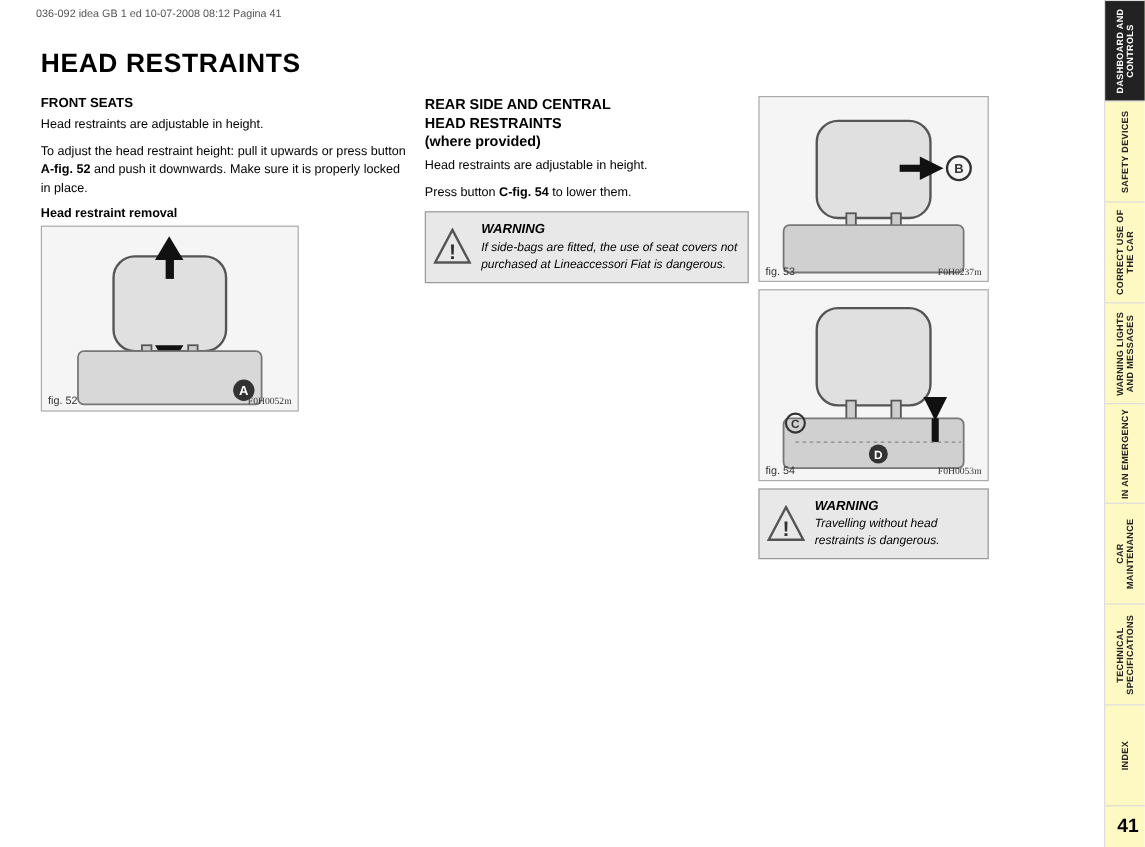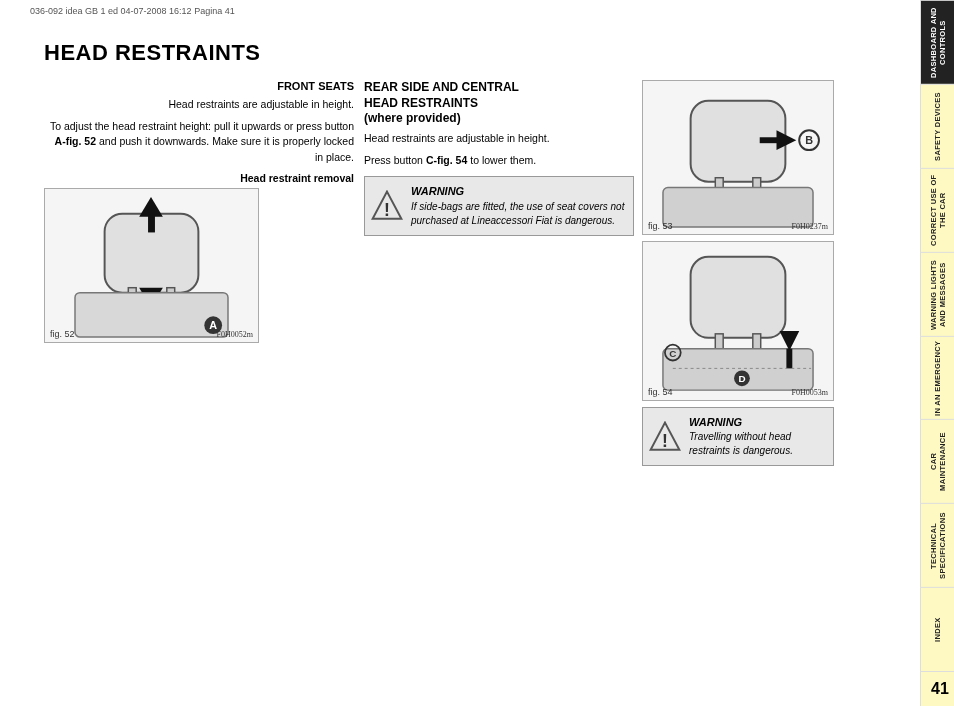--- a/index.html
+++ b/index.html
@@ -26,30 +26,29 @@
       position: absolute;
       top: 6px;
       left: 30px;
       font-size: 9px;
       color: #555;
     }
 
     
     .main-content {
       flex: 1;
-      padding: 40px 10px 10px 44px;
+      padding: 40px 10px 10px 34px;
       display: flex;
       flex-direction: column;
     }
 
     
     .left-col {
       width: 310px;
       flex-shrink: 0;
-      text-align: right;
     }
 
     
     .center-col {
       width: 280px;
       flex-shrink: 0;
       padding-left: 10px;
     }
 
     
@@ -224,21 +223,21 @@
       margin-bottom: 4px;
     }
 
   </style>
 </head>
 <body>
 
 <div class="page-container">
 
   <div class="top-meta">
-    <span>036-092  idea GB 1 ed   04-07-2008   16:12   Pagina 41</span>
+    <span>036-092  idea GB 1 ed   10-07-2008   08:12   Pagina 41</span>
   </div>
 
   <div class="main-content">
 
     <h1 class="main-title">HEAD RESTRAINTS</h1>
 
     <div class="content-row">
 
       <div class="left-col">
 

